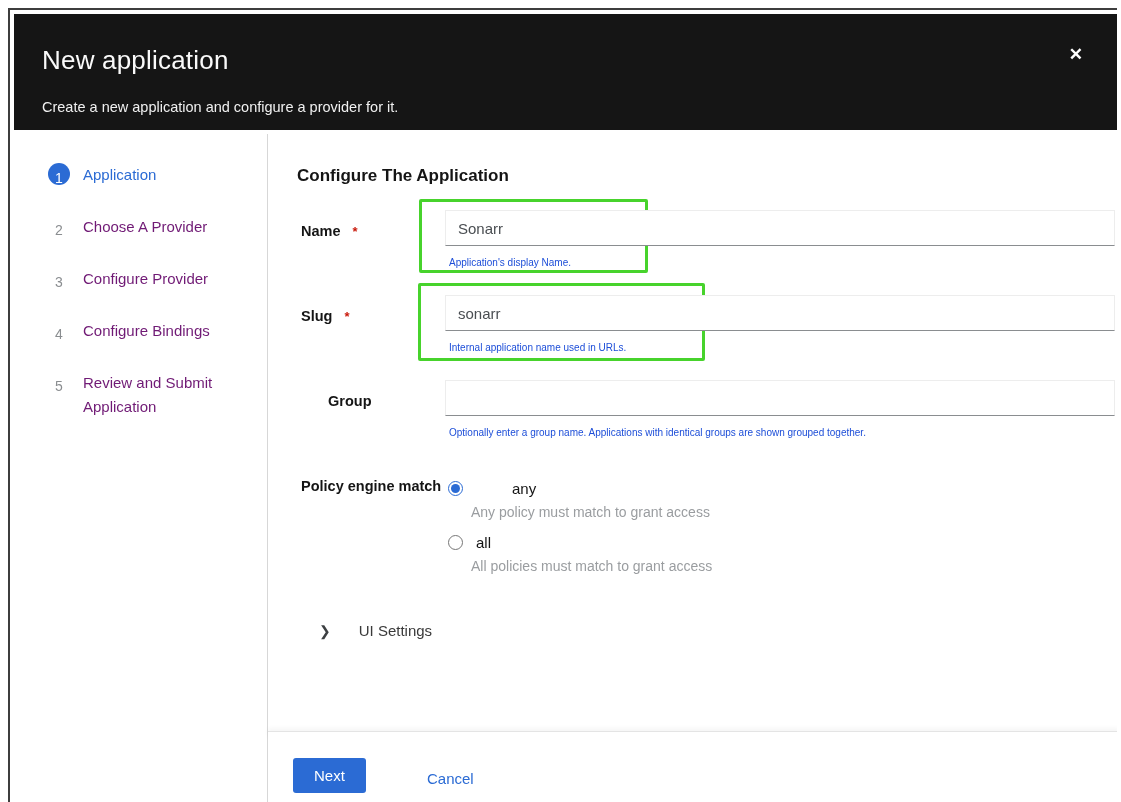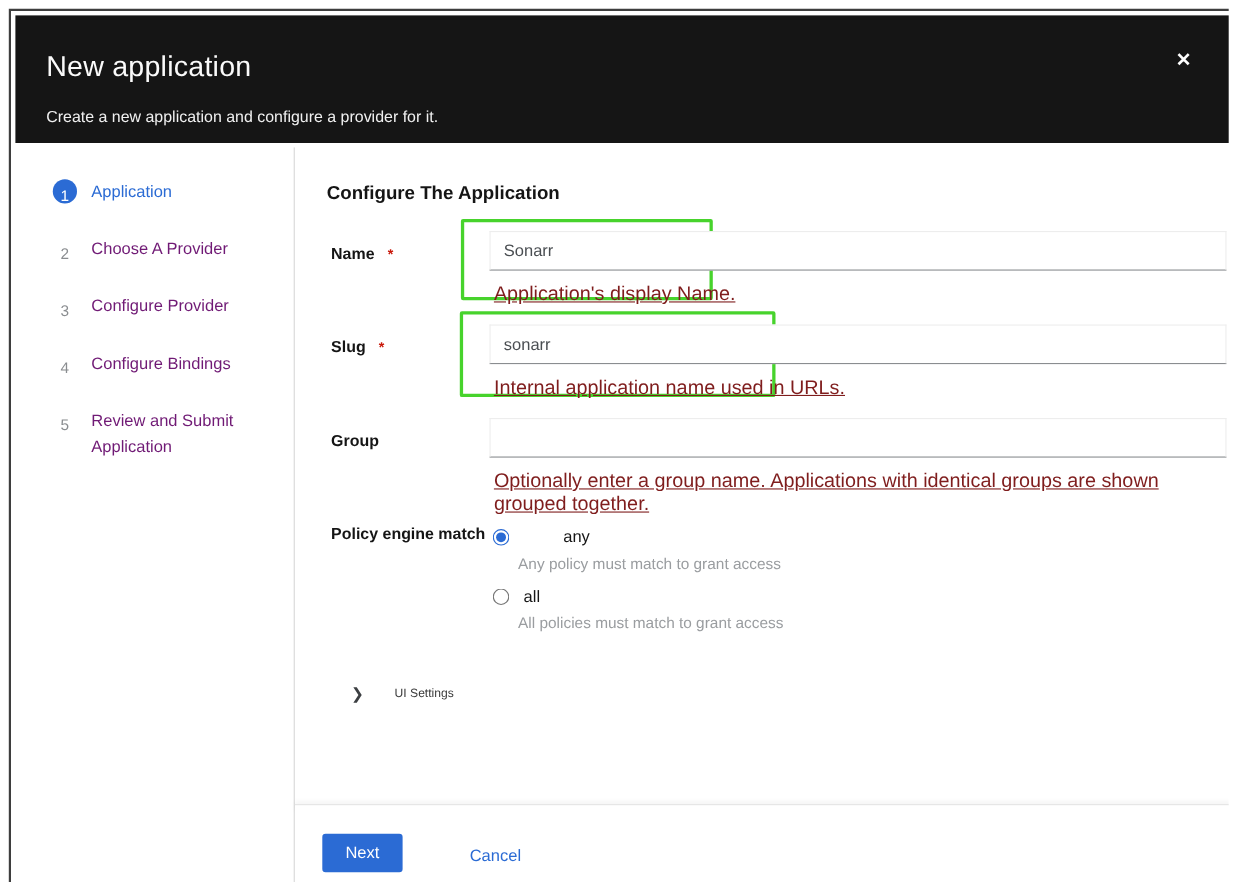--- a/index.html
+++ b/index.html
@@ -118,23 +118,22 @@
     background: #ffffff;
     padding: 0 12px;
     font-family: "Liberation Sans", "DejaVu Sans", sans-serif;
     font-size: 15px;
     color: #4a4e52;
     outline: none;
   }
   .help-text {
     position: absolute;
     left: 177px;
-    font-size: 18px;
-    color: #7f1d1d;
-    text-decoration: underline;
+    font-size: 10px;
+    color: #1d4ed8;
   }
 
   .annotation-box {
     position: absolute;
     border: 3px solid var(--green, #47d32c);
     border-radius: 2px;
     pointer-events: none;
   }
 
   .radio-row {
@@ -166,21 +165,21 @@
     display: flex;
     align-items: center;
     cursor: pointer;
   }
   .chevron {
     font-size: 14px;
     font-weight: bold;
     color: #3c3f42;
     margin-right: 20px;
   }
-  .expander-label { font-size: 11px; color: #3a3a3a; }
+  .expander-label { font-size: 15px; color: #3a3a3a; }
 
   
   .footer-divider {
     position: absolute;
     left: 0; right: 0;
     top: 597px;
     border-top: 1px solid #e4e4e4;
     box-shadow: 0 -3px 4px rgba(0,0,0,0.04);
   }
   .next-btn {
@@ -253,21 +252,21 @@
       <input class="text-input" style="top: 76px;" type="text" value="Sonarr">
       <div class="help-text" style="top:119px;">Application's display Name.</div>
 
       <div class="annotation-box" style="left:150px; top:149px; width:287px; height:78px;"></div>
       <label class="field-label" style="top:170px;">
         <span>Slug</span><span class="req">*</span>
       </label>
       <input class="text-input" style="top: 161px;" type="text" value="sonarr">
       <div class="help-text" style="top:204px;">Internal application name used in URLs.</div>
 
-      <label class="field-label" style="top:255px;">
+      <label class="field-label" style="top:255px;margin-left:27px;">
         <span>Group</span>
       </label>
       <input class="text-input" style="top: 246px;" type="text" value="">
       <div class="help-text" style="top:289px;">Optionally enter a group name. Applications with identical groups are shown grouped together.</div>
 
       <label class="field-label" style="top:340px;">
         <span>Policy engine match</span><span class="req">*</span>
       </label>
 
       <label class="radio-row" style="top:338px;gap:36px;">

